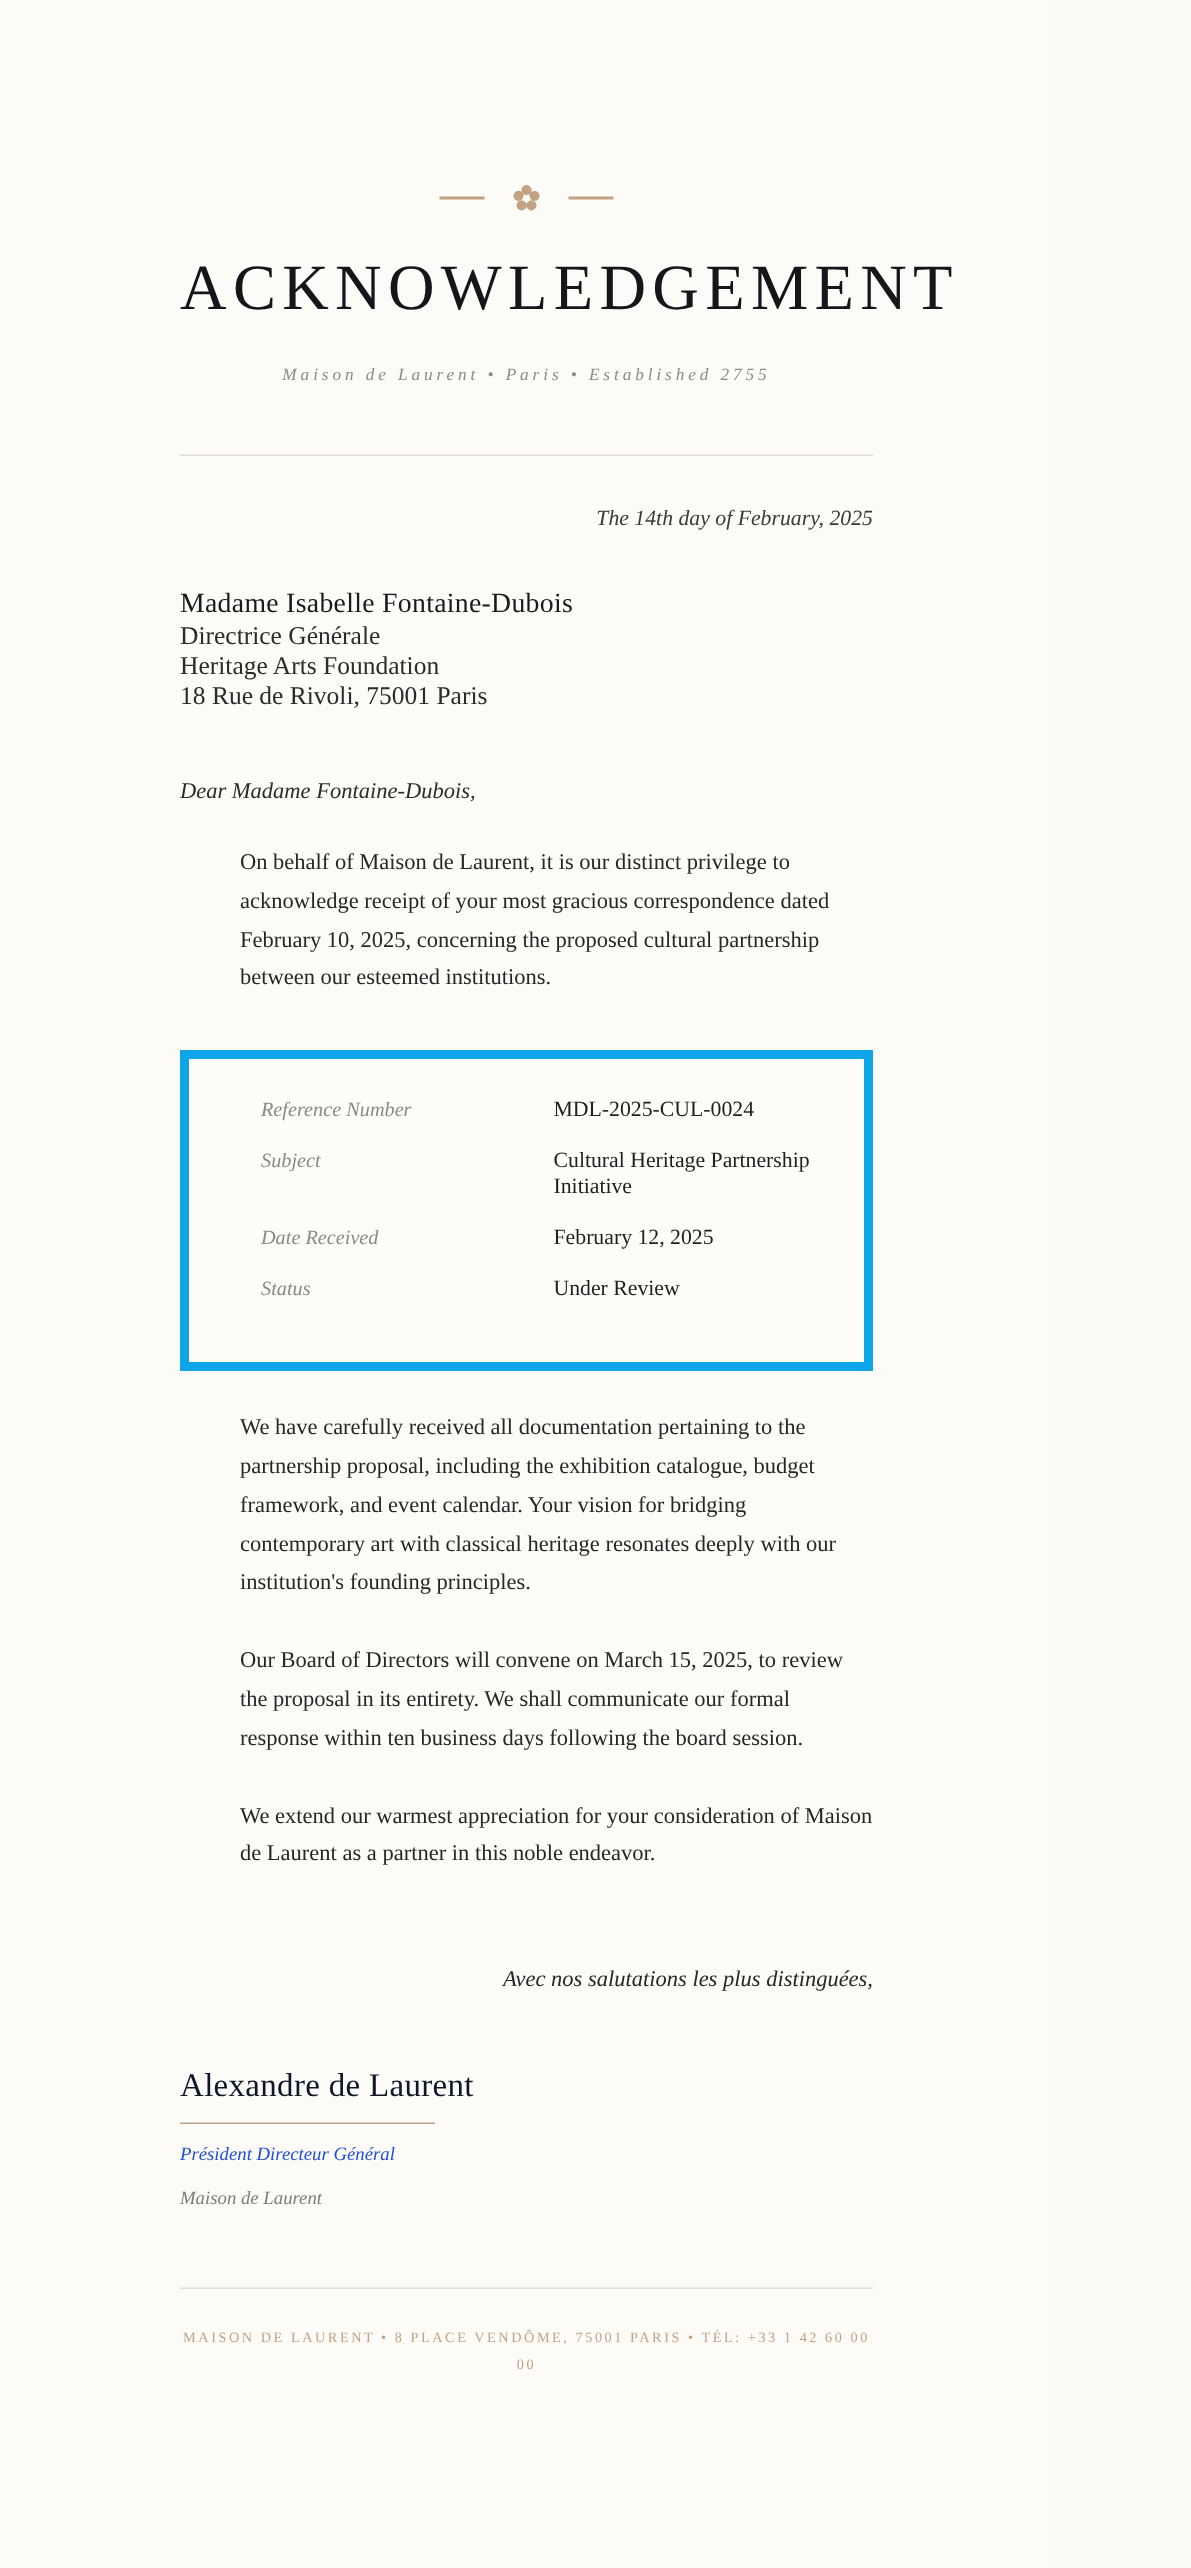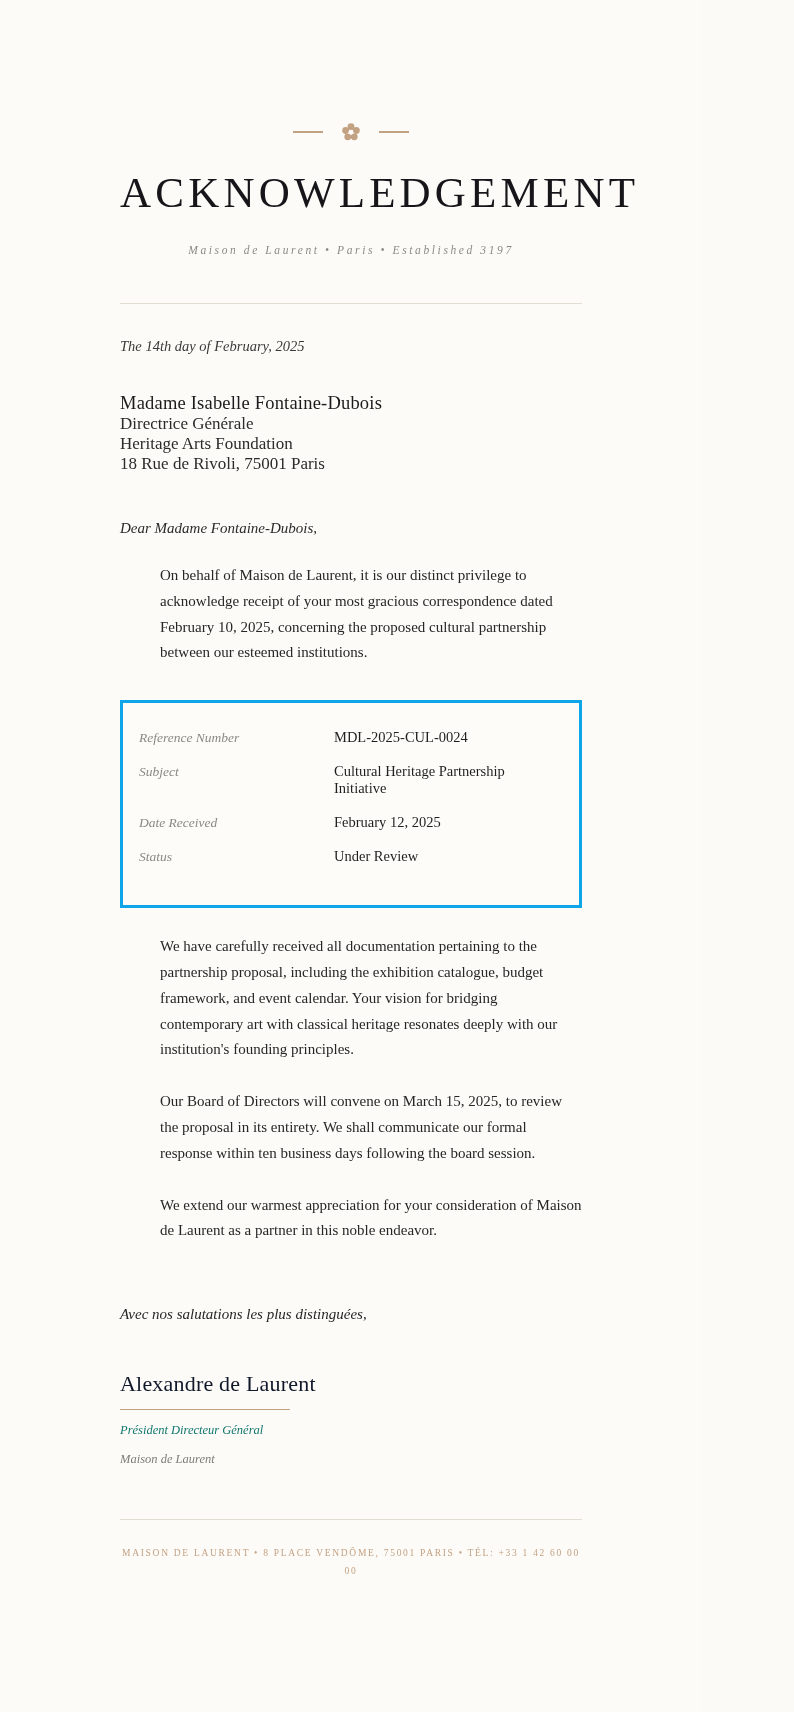--- a/index.html
+++ b/index.html
@@ -60,21 +60,21 @@
 
   .rule-top {
     margin-top: 47px;
     height: 1px;
     background: #e2ded4;
   }
 
   
   .date-line {
     margin-top: 34px;
-    text-align: left;
+    text-align: right;
     font-size: 14.5px;
     font-style: italic;
     color: #3a3a38;
   }
 
   
   .recipient { margin-top: 38px; }
   .recipient-name {
     font-size: 18.5px;
     color: #1b1b1d;
@@ -97,23 +97,23 @@
     font-size: 15px;
     line-height: 1.72;
     color: #262626;
     text-align: left;
     margin-left: 40px;
   }
 
   
   .details-box {
     margin-top: 34px;
-    border: 3px solid #0ea5e9;
+    border: 6px solid #0ea5e9;
     background: #fdfcf9;
-    padding: 26px 32px 28px 16px;
+    padding: 26px 32px 28px 48px;
   }
   .detail-row {
     display: flex;
     align-items: baseline;
     margin-bottom: 17px;
   }
   .detail-row:last-child { margin-bottom: 12px; }
   .detail-label {
     width: 195px;
     flex: 0 0 195px;
@@ -125,39 +125,40 @@
     font-size: 14.5px;
     color: #1f1f1f;
   }
 
   
   .closing {
     margin-top: 62px;
     font-size: 15px;
     font-style: italic;
     color: #262626;
+    text-align: right;
   }
 
   .signature-block { margin-top: 48px; }
   .signature-name {
     font-size: 22px;
     color: #0f172a;
     letter-spacing: 0.2px;
   }
   .signature-rule {
     margin-top: 12px;
     width: 170px;
     height: 1px;
     background: #c3a183;
   }
   .signature-title {
     margin-top: 13px;
     font-size: 12.5px;
     font-style: italic;
-    color: #0f766e;
+    color: #1d4ed8;
   }
   .signature-org {
     margin-top: 14px;
     font-size: 12.5px;
     font-style: italic;
     color: #7d7d78;
   }
 
   
   .rule-bottom {
@@ -190,21 +191,21 @@
           <circle cx="8.1" cy="17.8" r="4.1"></circle>
           <circle cx="5.6" cy="10.2" r="4.1"></circle>
         </g>
         <circle cx="12" cy="12.2" r="2.9" fill="#fdfbf7"></circle>
       </svg>
     </span>
     <span class="orn-dash"></span>
   </div>
 
   <h1 class="doc-title">ACKNOWLEDGEMENT</h1>
-  <div class="doc-tagline">Maison de Laurent • Paris • Established 3197</div>
+  <div class="doc-tagline">Maison de Laurent • Paris • Established 2755</div>
 
   <div class="rule-top"></div>
 
   <div class="date-line">The 14th day of February, 2025</div>
 
   <div class="recipient">
     <div class="recipient-name">Madame Isabelle Fontaine-Dubois</div>
     <div class="recipient-line">Directrice Générale</div>
     <div class="recipient-line">Heritage Arts Foundation</div>
     <div class="recipient-line">18 Rue de Rivoli, 75001 Paris</div>

